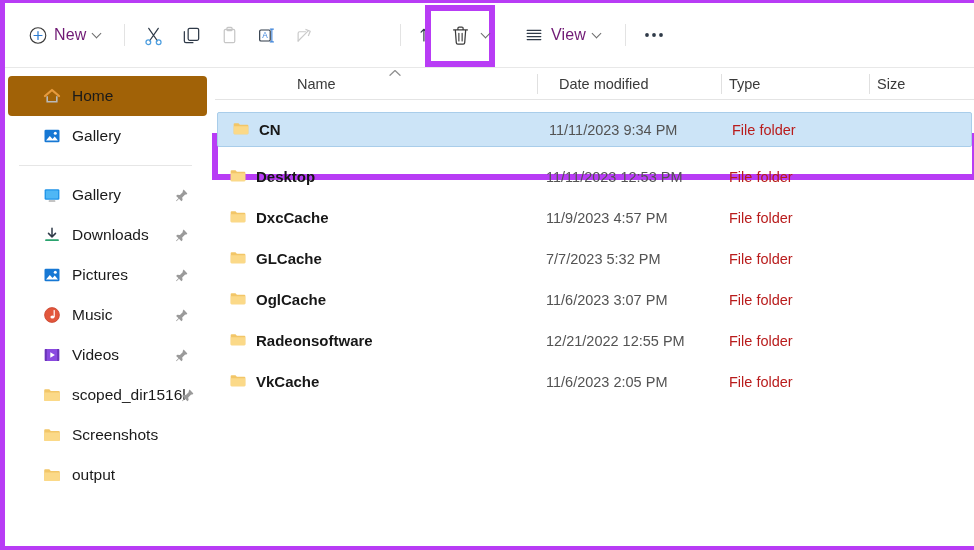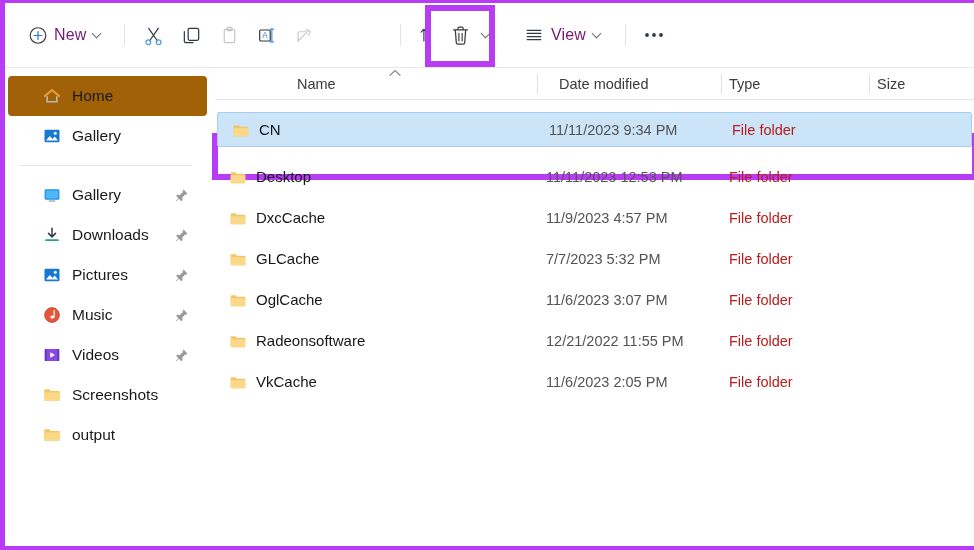--- a/index.html
+++ b/index.html
@@ -159,22 +159,22 @@
   
   .rows { position: relative; }
   .row {
     height: 41px;
     display: flex;
     align-items: center;
     position: relative;
   }
   .row .r-name {
     position: absolute; left: 14px;
-    display: flex; align-items: flex-end; gap: 9px;
-    font-size: 15px; color: #171717;
+    display: flex; align-items: flex-start; gap: 9px;
+    font-size: 15px; color: #171717; font-weight: bold;
   }
   .row .r-date {
     position: absolute; left: 331px;
     font-size: 14.5px; color: #535353;
   }
   .row .r-type {
     position: absolute; left: 514px;
     font-size: 14.5px; color: #b91c1c;
   }
   .row .r-size {
@@ -406,20 +406,34 @@
         </svg>
       </span>
       <span class="nav-label">Videos</span>
       <span class="pin">
         <svg width="14" height="14" viewBox="0 0 14 14">
           <path d="M8.6 1.6l3.8 3.8-1.3 1.3-.9-.3-3 3 .4 2.6-1.2 1.2-2.4-2.4-2.5 2.5-.5-.5 2.5-2.5-2.4-2.4L2.3 6.7l2.6.4 3-3-.3-.9z" fill="#9a9a9a"></path>
         </svg>
       </span>
     </div>
 
+    <div class="nav-item">
+      <span class="nav-icon">
+        <svg width="18" height="16" viewBox="0 0 18 16">
+          <path d="M1.2 3.3a1 1 0 011-1h4.1l1.5 1.6h8a1 1 0 011 1v8.2a1 1 0 01-1 1H2.2a1 1 0 01-1-1z" fill="#f2c668"></path>
+          <path d="M1.2 5.6h15.6v7.5a1 1 0 01-1 1H2.2a1 1 0 01-1-1z" fill="#fbd988"></path>
+        </svg>
+      </span>
+      <span class="nav-label" style="max-width:128px;">scoped_dir1516l</span>
+      <span class="pin" style="right:12px;">
+        <svg width="14" height="14" viewBox="0 0 14 14">
+          <path d="M8.6 1.6l3.8 3.8-1.3 1.3-.9-.3-3 3 .4 2.6-1.2 1.2-2.4-2.4-2.5 2.5-.5-.5 2.5-2.5-2.4-2.4L2.3 6.7l2.6.4 3-3-.3-.9z" fill="#9a9a9a"></path>
+        </svg>
+      </span>
+    </div>
 
     <div class="nav-item">
       <span class="nav-icon">
         <svg width="18" height="16" viewBox="0 0 18 16">
           <path d="M1.2 3.3a1 1 0 011-1h4.1l1.5 1.6h8a1 1 0 011 1v8.2a1 1 0 01-1 1H2.2a1 1 0 01-1-1z" fill="#f2c668"></path>
           <path d="M1.2 5.6h15.6v7.5a1 1 0 01-1 1H2.2a1 1 0 01-1-1z" fill="#fbd988"></path>
         </svg>
       </span>
       <span class="nav-label">Screenshots</span>
     </div>
@@ -538,21 +552,21 @@
       <div class="row">
         <span class="r-name">
           <span class="folder-ico">
             <svg width="18" height="15" viewBox="0 0 18 16">
               <path d="M1.2 3.3a1 1 0 011-1h4.1l1.5 1.6h8a1 1 0 011 1v8.2a1 1 0 01-1 1H2.2a1 1 0 01-1-1z" fill="#f2c668"></path>
               <path d="M1.2 5.6h15.6v7.5a1 1 0 01-1 1H2.2a1 1 0 01-1-1z" fill="#fbd988"></path>
             </svg>
           </span>
           <span>Radeonsoftware</span>
         </span>
-        <span class="r-date">12/21/2022 11:55 PM</span>
+        <span class="r-date">12/21/2022 12:55 PM</span>
         <span class="r-type">File folder</span>
         <span class="r-size"></span>
       </div>
 
       <div class="row">
         <span class="r-name">
           <span class="folder-ico">
             <svg width="18" height="15" viewBox="0 0 18 16">
               <path d="M1.2 3.3a1 1 0 011-1h4.1l1.5 1.6h8a1 1 0 011 1v8.2a1 1 0 01-1 1H2.2a1 1 0 01-1-1z" fill="#f2c668"></path>
               <path d="M1.2 5.6h15.6v7.5a1 1 0 01-1 1H2.2a1 1 0 01-1-1z" fill="#fbd988"></path>

